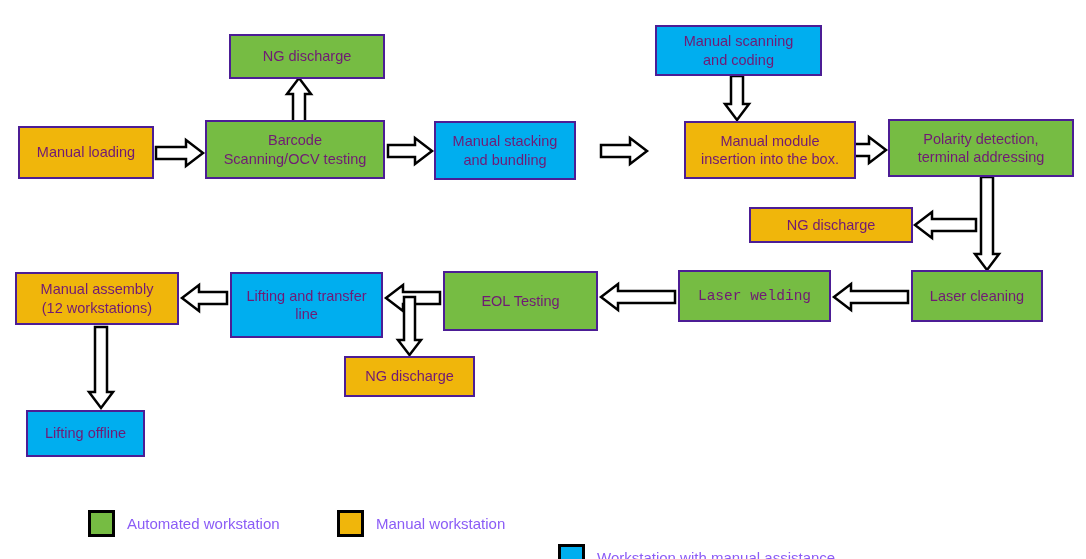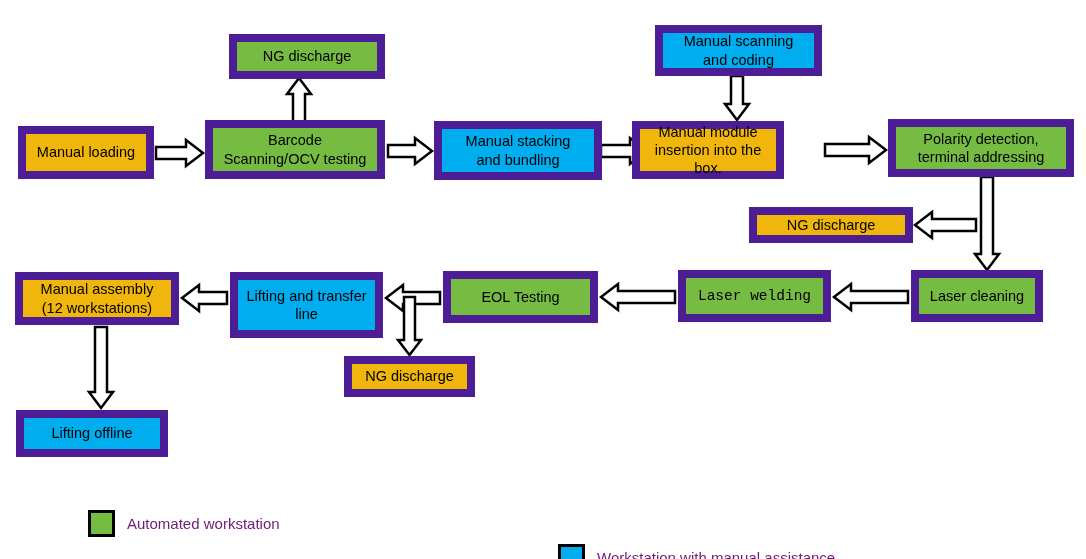--- a/index.html
+++ b/index.html
@@ -11,26 +11,26 @@
     position: relative;
     width: 1086px;
     height: 559px;
     background: #ffffff;
     font-family: "Liberation Sans", sans-serif;
     overflow: hidden;
   }
   .node {
     position: absolute;
     box-sizing: border-box;
-    border: 8px solid #4c1d95;
+    border: 2px solid #4c1d95;
     display: flex;
     align-items: center;
     justify-content: center;
     text-align: center;
-    color: #000000;
+    color: #701a75;
     font-size: 14.5px;
     line-height: 1.25;
     padding: 2px 4px;
     white-space: pre-line;
   }
   .green  { background: #76BC43; }
   .orange { background: #F0B60B; }
   .blue   { background: #00AEEF; }
 
   .arrow { position: absolute; }
@@ -53,21 +53,21 @@
   .legend-swatch {
     width: 27px;
     height: 27px;
     border: 3px solid #000000;
     box-sizing: border-box;
     flex: 0 0 auto;
   }
   .legend-label {
     margin-left: 12px;
     font-size: 15px;
-    color: #701a75;
+    color: #8b5cf6;
     white-space: nowrap;
   }
 </style>
 </head>
 <body>
 
 <div id="canvas">
 
   <div class="arrow" style="left:286px; top:78px;">
     <svg width="26" height="44" viewBox="0 0 26 44">
@@ -159,31 +159,31 @@
 
   <div class="node orange" style="left:18px; top:126px; width:136px; height:53px;">
     <span>Manual loading</span>
   </div>
 
   <div class="node green" style="left:205px; top:120px; width:180px; height:59px;">
     <span>Barcode
 Scanning/OCV testing</span>
   </div>
 
-  <div class="node blue" style="left:434px; top:121px; width:168px; height:59px;">
+  <div class="node blue" style="left:434px; top:121px; width:142px; height:59px;">
     <span>Manual stacking
 and bundling</span>
   </div>
 
   <div class="node blue" style="left:655px; top:25px; width:167px; height:51px;">
     <span>Manual scanning
 and coding</span>
   </div>
 
-  <div class="node orange" style="left:632px; top:121px; width:152px; height:58px;">
+  <div class="node orange" style="left:684px; top:121px; width:172px; height:58px;">
     <span>Manual module
 insertion into the box.</span>
   </div>
 
   <div class="node green" style="left:888px; top:119px; width:186px; height:58px;">
     <span>Polarity detection,
 terminal addressing</span>
   </div>
 
   <div class="node orange" style="left:749px; top:207px; width:164px; height:36px;">
@@ -191,46 +191,50 @@
   </div>
 
   <div class="node green" style="left:911px; top:270px; width:132px; height:52px;">
     <span>Laser cleaning</span>
   </div>
 
   <div class="node green" style="left:678px; top:270px; width:153px; height:52px;font-family:Liberation Mono, monospace;">
     <span>Laser welding</span>
   </div>
 
-  <div class="node green" style="left:443px; top:271px; width:155px; height:52px;">
+  <div class="node green" style="left:443px; top:271px; width:155px; height:60px;">
     <span>EOL Testing</span>
   </div>
 
   <div class="node blue" style="left:230px; top:272px; width:153px; height:66px;">
     <span>Lifting and transfer
 line</span>
   </div>
 
   <div class="node orange" style="left:15px; top:272px; width:164px; height:53px;">
     <span>Manual assembly
 (12 workstations)</span>
   </div>
 
   <div class="node orange" style="left:344px; top:356px; width:131px; height:41px;">
     <span>NG discharge</span>
   </div>
 
-  <div class="node blue" style="left:16px; top:410px; width:152px; height:47px;">
+  <div class="node blue" style="left:26px; top:410px; width:119px; height:47px;">
     <span>Lifting offline</span>
   </div>
 
   <div id="legend">
     <div class="legend-item" style="left:88px; top:13px;">
       <span class="legend-swatch" style="background:#76BC43;"></span>
       <span class="legend-label">Automated workstation</span>
     </div>
+    <div class="legend-item" style="left:337px; top:13px;">
+      <span class="legend-swatch" style="background:#F0B60B;"></span>
+      <span class="legend-label">Manual workstation</span>
+    </div>
     <div class="legend-item" style="left:558px; top:13px;margin-top:34px;">
       <span class="legend-swatch" style="background:#00AEEF;"></span>
       <span class="legend-label">Workstation with manual assistance</span>
     </div>
   </div>
 
 </div>
 
 </body></html>

